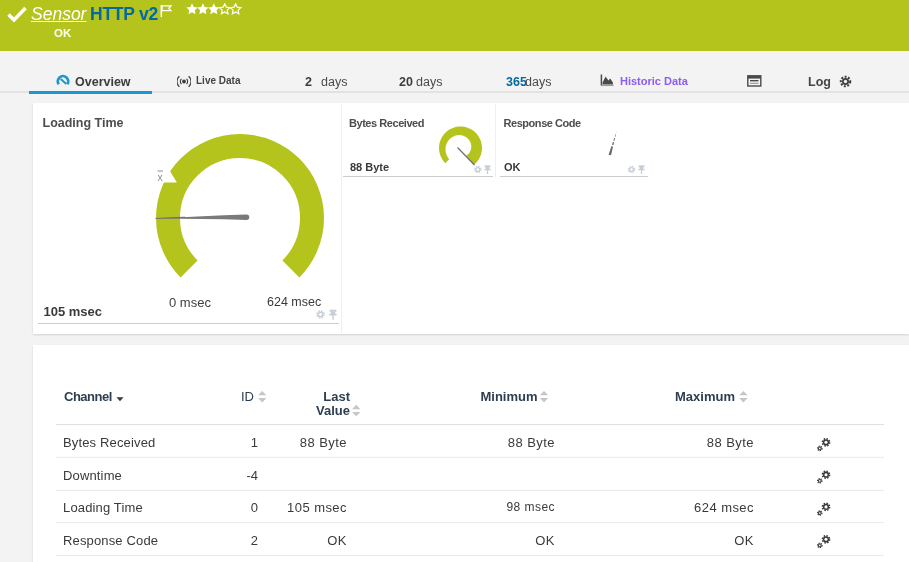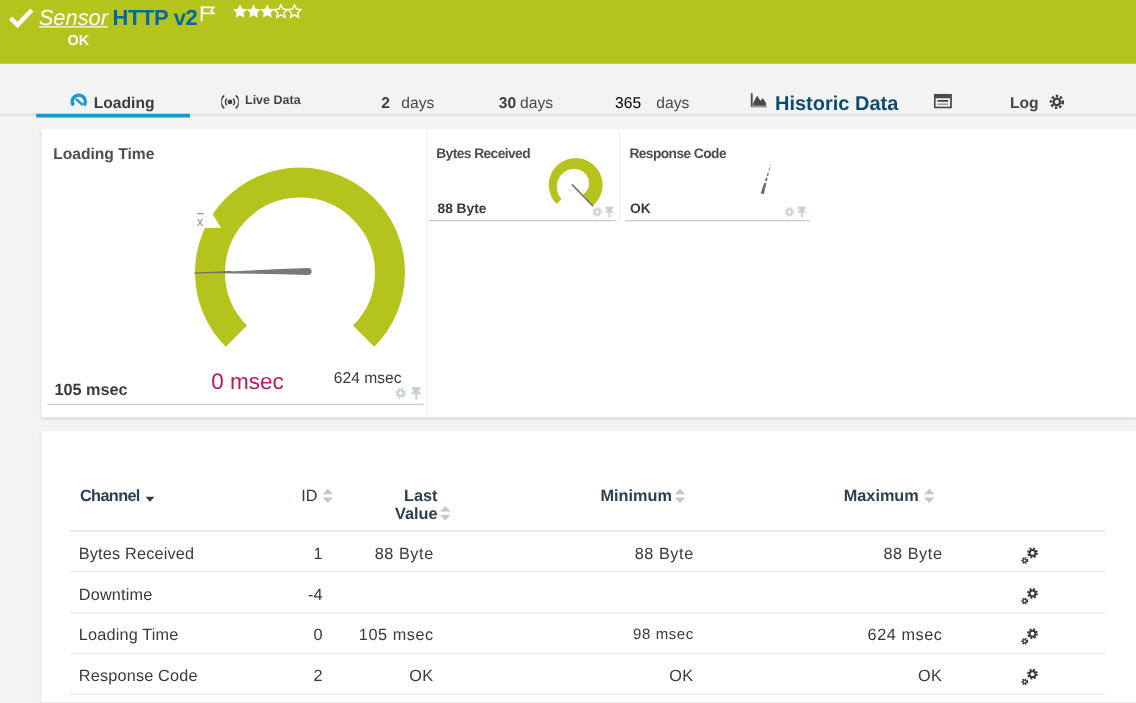--- a/index.html
+++ b/index.html
@@ -30,43 +30,43 @@
  </g>
 </svg>
 <div class="abs" style="left:54px;top:28px;font-size:11.5px;font-weight:bold;color:#fff;">OK</div>
 
 <div class="abs" style="left:0;top:91px;width:909px;height:2px;background:#e2e2e2;"></div>
 <div class="abs" style="left:29px;top:91px;width:123px;height:2.6px;background:#1a97cf;"></div>
 <svg class="abs" style="left:56px;top:74px;" width="14" height="12" viewBox="0 0 14 12">
  <path d="M2.74,10.3 A5.2,5.2 0 1 1 11.26,10.3" fill="none" stroke="#1a97cf" stroke-width="2.8"></path>
  <path d="M4.7,5.1 L10.3,10.1" stroke="#1a97cf" stroke-width="2"></path>
 </svg>
-<div class="abs" style="left:75px;top:76px;font-size:12.5px;font-weight:bold;color:#3d3d3d;">Loading</div>
+<div class="abs" style="left:75px;top:76px;font-size:12.5px;font-weight:bold;color:#3d3d3d;">Overview</div>
 <svg class="abs" style="left:177px;top:75px;" width="14" height="13" viewBox="0 0 14 13">
  <circle cx="7" cy="6.5" r="1.9" fill="#3f3f3f"></circle>
  <g fill="none" stroke="#3f3f3f" stroke-width="1.15">
   <path d="M4.5,3.9 A3.5,3.5 0 0 0 4.5,9.1"></path>
   <path d="M2.4,1.3 A6.8,6.8 0 0 0 2.4,11.7"></path>
   <path d="M9.5,3.9 A3.5,3.5 0 0 1 9.5,9.1"></path>
   <path d="M11.6,1.3 A6.8,6.8 0 0 1 11.6,11.7"></path>
  </g>
 </svg>
 <div class="abs" style="left:196px;top:76px;font-size:10px;font-weight:bold;color:#454545;">Live Data</div>
 <div class="abs" style="left:305px;top:76px;font-size:12.5px;font-weight:bold;color:#3d3d3d;">2</div>
 <div class="abs" style="left:321px;top:76px;font-size:12.5px;color:#4a4a4a;">days</div>
-<div class="abs" style="left:399px;top:76px;font-size:12.5px;font-weight:bold;color:#3d3d3d;">30</div>
+<div class="abs" style="left:399px;top:76px;font-size:12.5px;font-weight:bold;color:#3d3d3d;">20</div>
 <div class="abs" style="left:416px;top:76px;font-size:12.5px;color:#4a4a4a;">days</div>
-<div class="abs" style="left:492px;top:76px;font-size:12.5px;font-weight:normal;color:#000000;">365</div>
+<div class="abs" style="left:506px;top:76px;font-size:12.5px;font-weight:bold;color:#0369a1;">365</div>
 <div class="abs" style="left:525px;top:76px;font-size:12.5px;color:#4a4a4a;">days</div>
 <svg class="abs" style="left:600px;top:74px;" width="15" height="13" viewBox="0 0 15 13">
  <line x1="1.4" y1="0.5" x2="1.4" y2="11.6" stroke="#4a4a4a" stroke-width="1.5"></line>
  <polygon points="2.6,10.6 2.6,8.4 5.6,2.6 8.4,6.6 10.2,4.4 12.9,8.4 12.9,10.6" fill="#4a4a4a"></polygon>
  <line x1="1" y1="11.4" x2="13.6" y2="11.4" stroke="#9a9a9a" stroke-width="1.3"></line>
 </svg>
-<div class="abs" style="left:620px;top:76px;font-size:16px;font-weight:bold;color:#0c4a6e;">Historic Data</div>
+<div class="abs" style="left:620px;top:76px;font-size:11px;font-weight:bold;color:#8b5cf6;">Historic Data</div>
 <svg class="abs" style="left:747px;top:74.5px;" width="15" height="12" viewBox="0 0 15 12">
  <rect x="0.8" y="0.8" width="13" height="10.2" fill="none" stroke="#4a4a4a" stroke-width="1.4"></rect>
  <rect x="0.8" y="0.8" width="13" height="2.8" fill="#4a4a4a"></rect>
  <line x1="3" y1="5.7" x2="11.5" y2="5.7" stroke="#3f3f3f" stroke-width="1.3"></line>
  <line x1="3" y1="8.3" x2="11.5" y2="8.3" stroke="#9a9a9a" stroke-width="1.2"></line>
 </svg>
 <div class="abs" style="left:808px;top:76px;font-size:12.5px;font-weight:bold;color:#454545;">Log</div>
 <svg class="abs" style="left:839px;top:74.5px;" width="13" height="13" viewBox="0 0 13 13">
  <circle cx="6.5" cy="6.5" r="4.7" fill="none" stroke="#3f3f3f" stroke-width="2.1" stroke-dasharray="1.9,1.55"></circle>
  <circle cx="6.5" cy="6.5" r="3.5" fill="#3f3f3f"></circle>
@@ -157,21 +157,21 @@
   <circle cx="819.8" cy="448.4" r="1.9" fill="#3a3a3a"></circle>
   <circle cx="819.8" cy="448.4" r="0.85" fill="#fff"></circle>
  </g>
  <use href="#gg" y="32.4"></use>
  <use href="#gg" y="64.6"></use>
  <use href="#gg" y="97"></use>
 </svg>
 
 <div class="abs" style="left:42.5px;top:116.5px;font-size:12.5px;font-weight:bold;color:#4d4d4d;">Loading Time</div>
 <div class="abs" style="left:43.5px;top:304.5px;font-size:13px;font-weight:bold;color:#3a3a3a;">105 msec</div>
-<div class="abs" style="left:169px;top:295.5px;font-size:18px;color:#be185d;">0 msec</div>
+<div class="abs" style="left:169px;top:295.5px;font-size:13px;color:#404040;">0 msec</div>
 <div class="abs" style="left:267px;top:295.5px;font-size:12.5px;color:#3a3a3a;">624 msec</div>
 <div class="abs" style="left:349px;top:117.5px;font-size:11px;font-weight:bold;color:#4d4d4d;letter-spacing:-0.45px;">Bytes Received</div>
 <div class="abs" style="left:350px;top:162.3px;font-size:11px;font-weight:bold;color:#3a3a3a;">88 Byte</div>
 <div class="abs" style="left:503.5px;top:117.5px;font-size:11px;font-weight:bold;color:#4d4d4d;letter-spacing:-0.45px;">Response Code</div>
 <div class="abs" style="left:504px;top:162.3px;font-size:11px;font-weight:bold;color:#3a3a3a;">OK</div>
 
 <div class="abs" style="left:64px;top:390px;font-size:13px;font-weight:bold;color:#2d3e50;letter-spacing:-0.5px;">Channel</div>
 <div class="abs r" style="left:154px;top:390px;width:100px;font-size:13px;font-weight:normal;color:#2d3e50;">ID</div>
 <div class="abs r" style="left:250px;top:390px;width:100px;font-size:13px;font-weight:bold;color:#2d3e50;">Last</div>
 <div class="abs r" style="left:250px;top:403.7px;width:100px;font-size:13px;font-weight:bold;color:#2d3e50;">Value</div>

